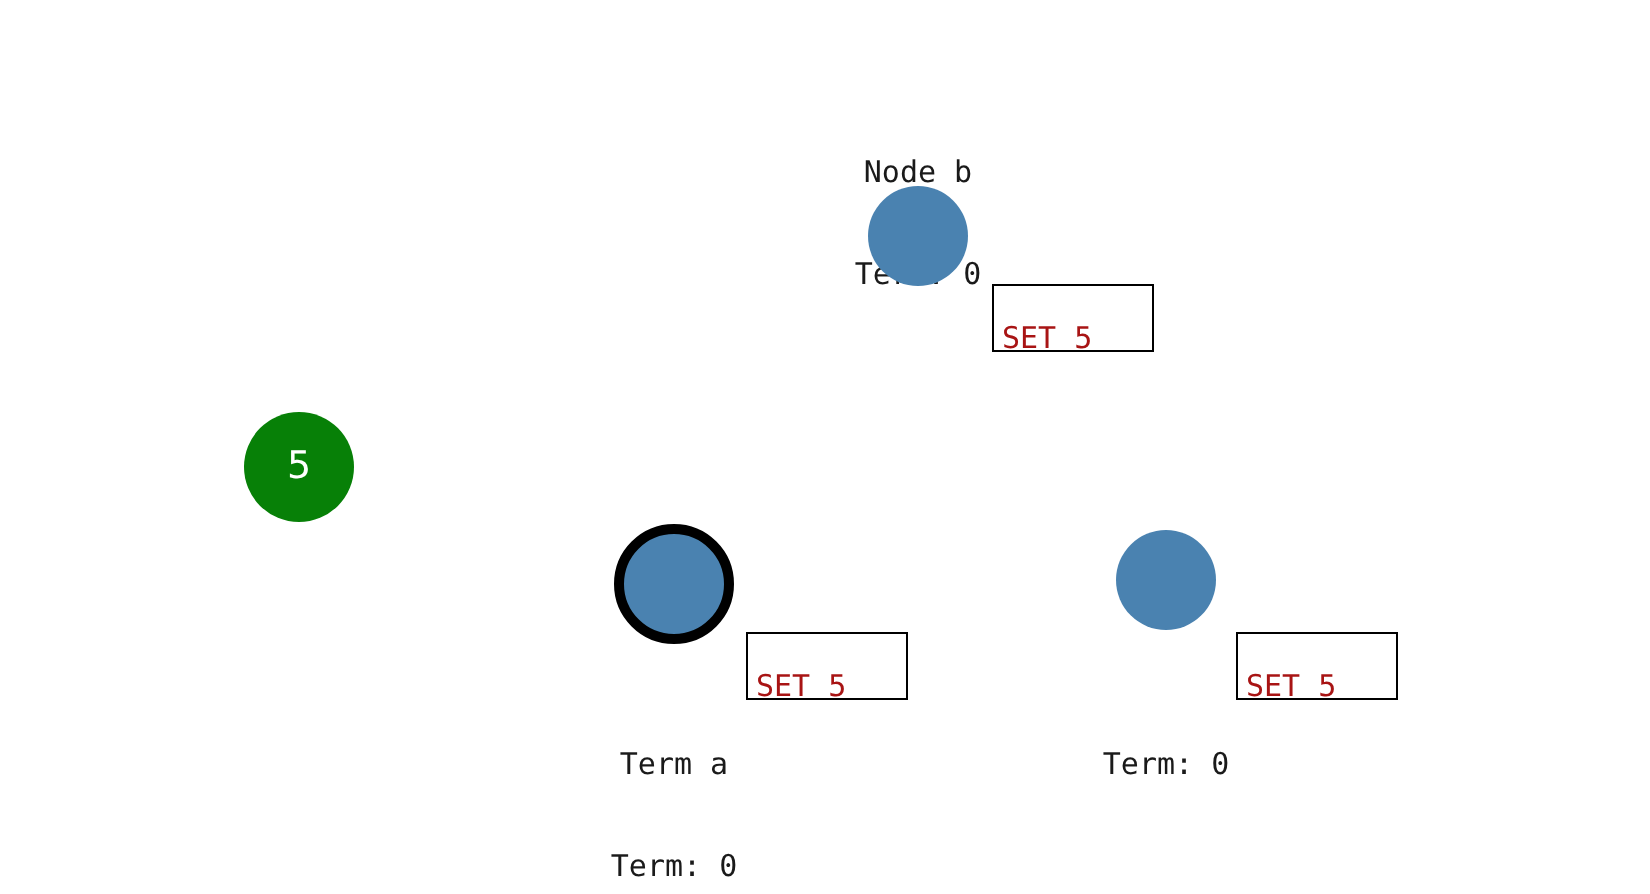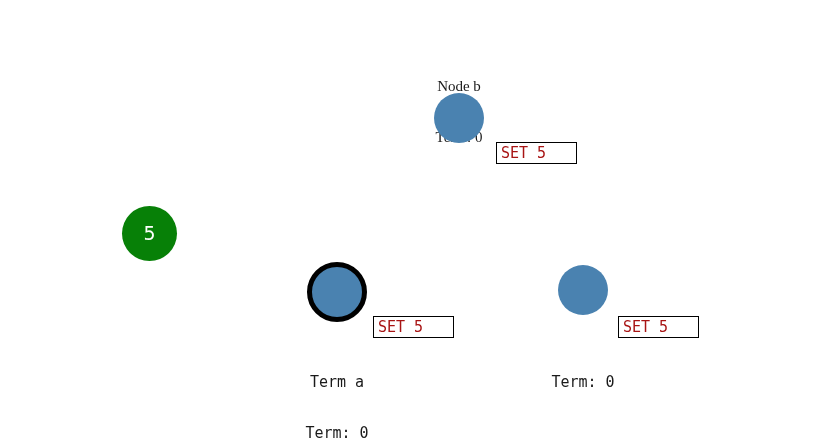--- a/index.html
+++ b/index.html
@@ -53,21 +53,21 @@
   
   .msg-box {
     position: absolute;
     box-sizing: border-box;
     background: #ffffff;
     border: 1px solid #000000;
     font-family: "DejaVu Sans Mono", "Liberation Mono", monospace;
     font-size: 15px;
     line-height: 20px;
     color: #a81414;
-    padding: 0 4px;
+    padding: 16px 4px;
     white-space: pre;
   }
 
   
   .packet {
     position: absolute;
     border-radius: 50%;
     background: #078007;
     display: flex;
     align-items: center;
@@ -79,21 +79,21 @@
     color: #ffffff;
     line-height: 1;
   }
 </style>
 </head>
 <body>
 
 <div id="stage">
 
   <div class="node">
-    <div class="node-label" style="left:399px; top:44px; width:120px;font-family:Liberation Serif, serif;">
+    <div class="node-label" style="left:399px; top:44px; width:120px;">
       <span class="lbl-line">Node b</span>
       <span class="lbl-line">Term: 0</span>
     </div>
     <div class="node-circle" style="left:434px; top:93px; width:50px; height:50px;"></div>
     <div class="msg-box" style="left:496px; top:142px; width:81px; height:22px;">SET 5</div>
   </div>
 
   <div class="node">
     <div class="node-circle leader" style="left:307px; top:262px; width:60px; height:60px;"></div>
     <div class="msg-box" style="left:373px; top:316px; width:81px; height:22px;">SET 5</div>

